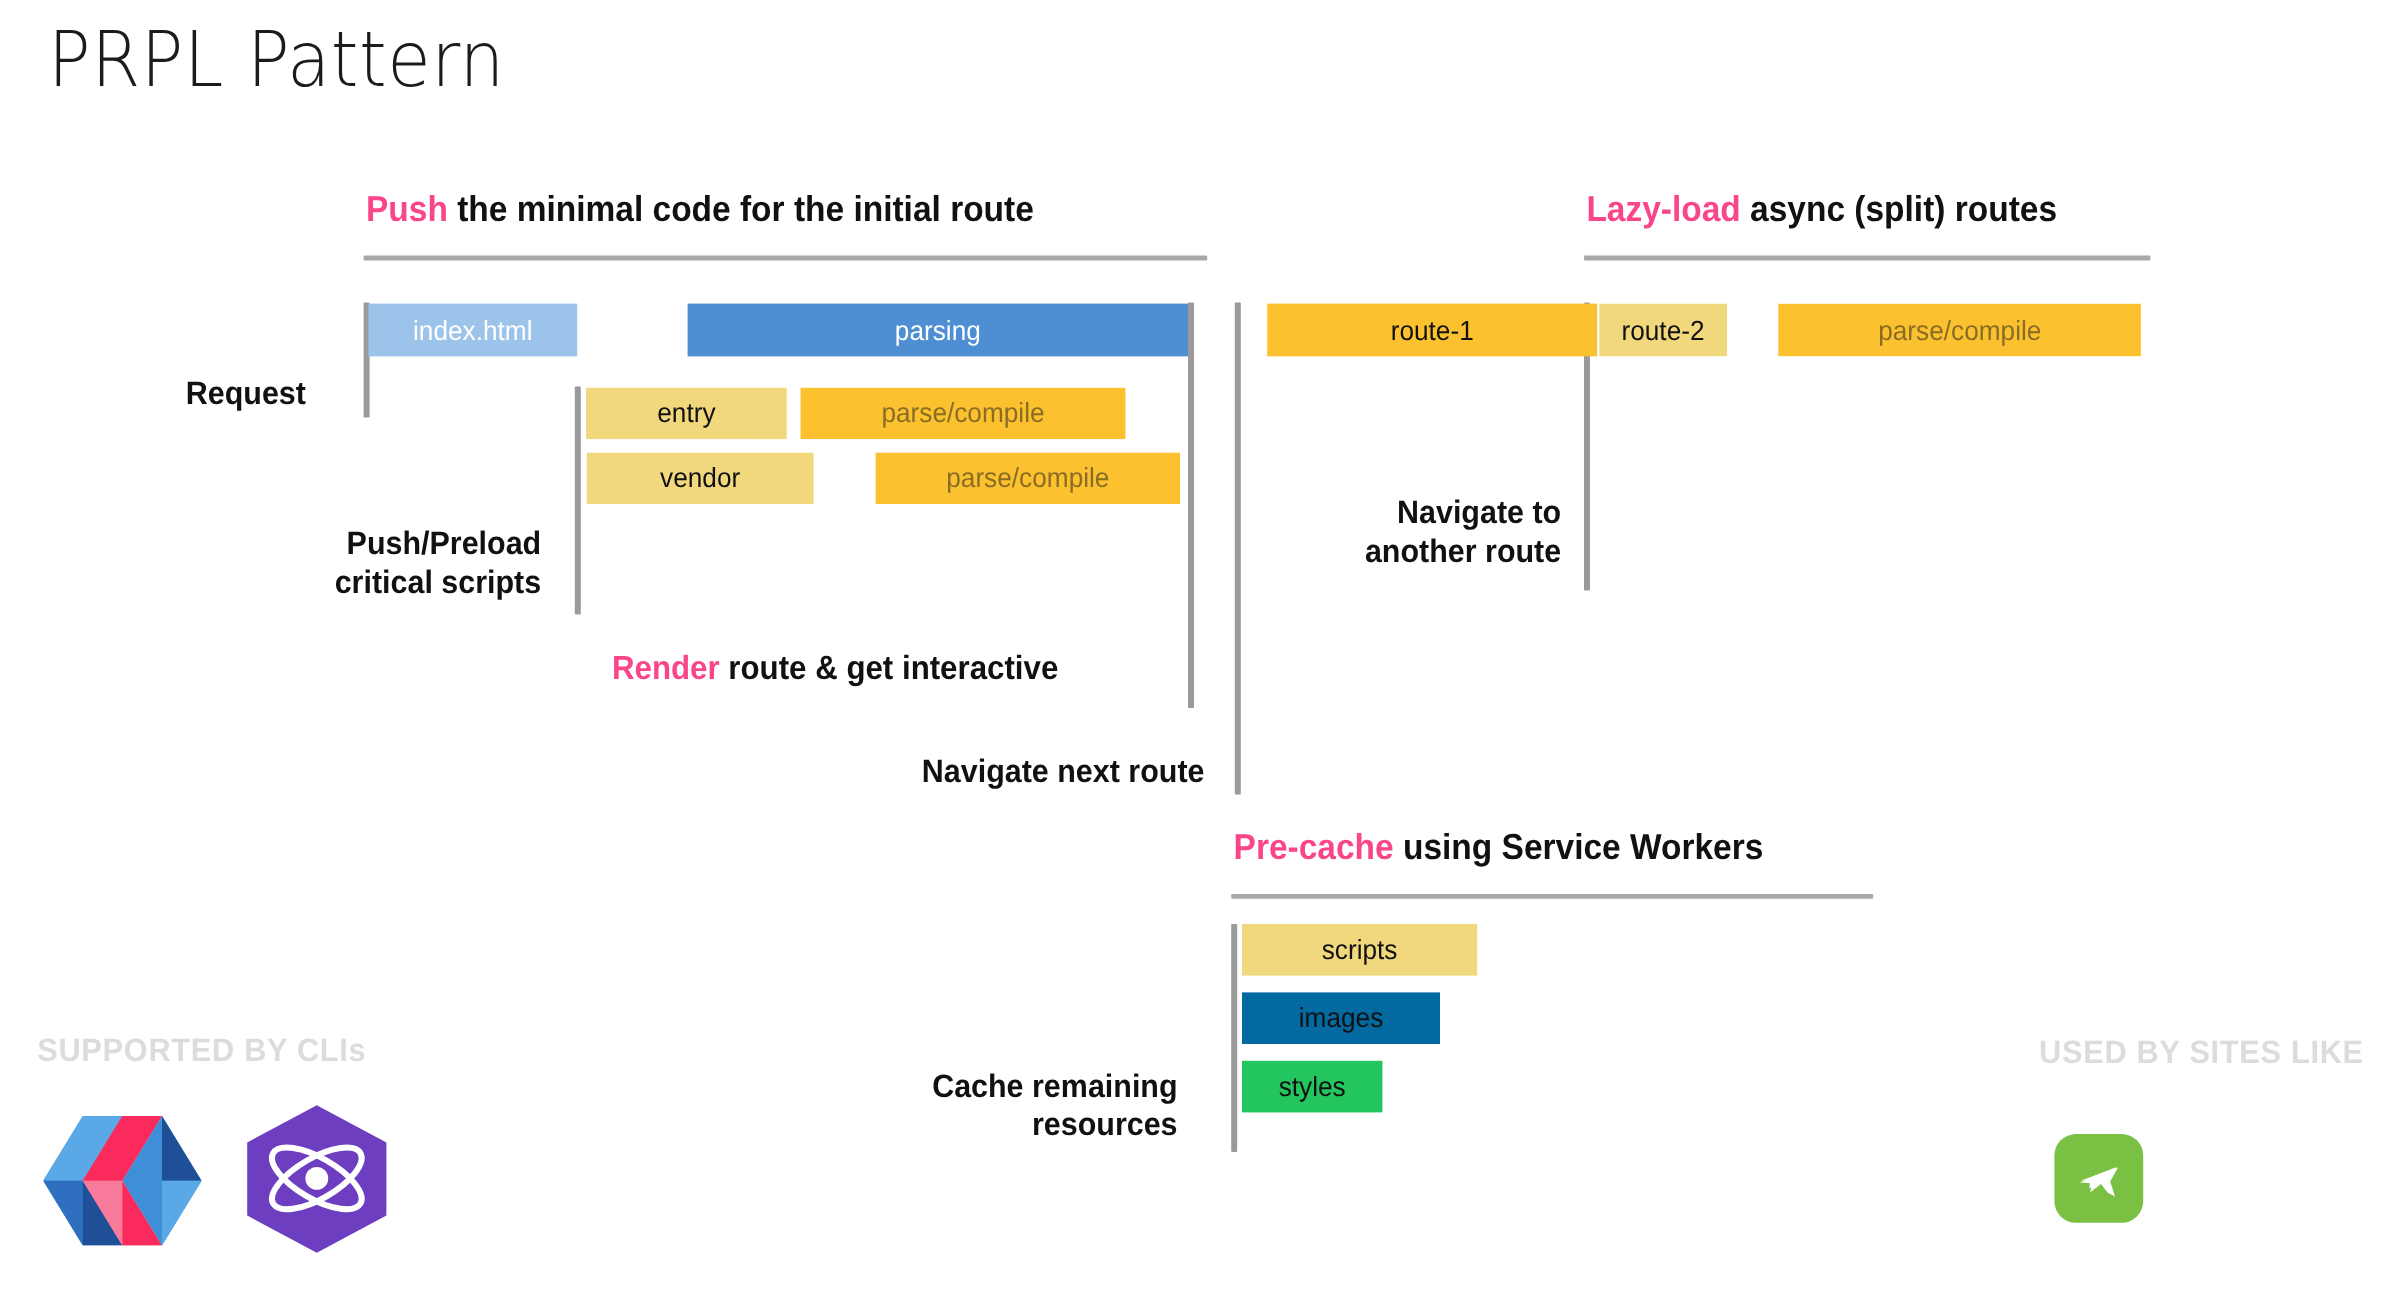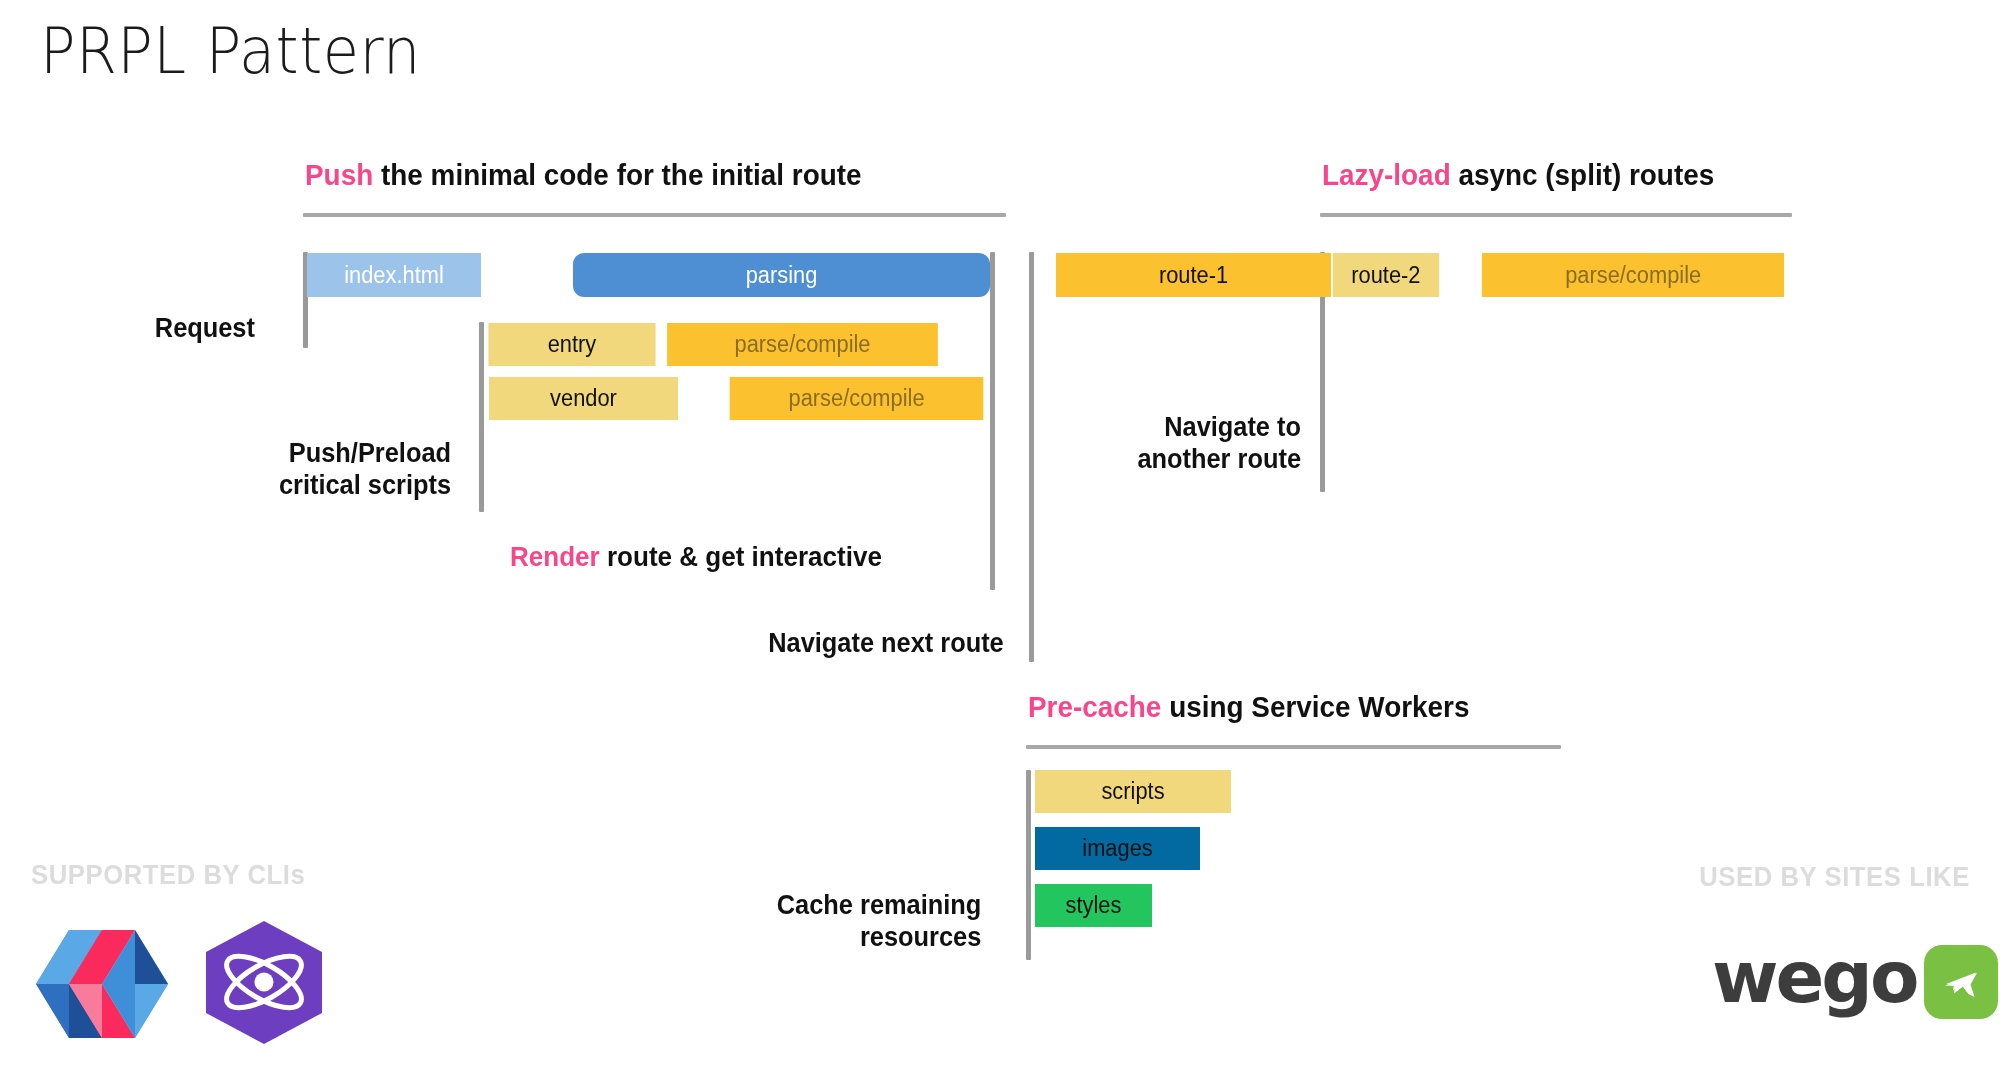--- a/index.html
+++ b/index.html
@@ -82,21 +82,21 @@
 
 <div class="abs vline" style="left:479px;top:322px;height:190px;"></div>
 
 <div class="abs vline" style="left:990px;top:252px;height:338px;"></div>
 
 <div class="abs vline" style="left:1029px;top:252px;height:410px;"></div>
 
 <div class="abs bar" style="left:307px;top:253px;width:174px;height:44px;background:#9cc3ea;">
   <span class="seg seg-label-white" style="width:100%;">index.html</span>
 </div>
-<div class="abs bar" style="left:573px;top:253px;width:417px;height:44px;background:#4e8fd4;border-radius:11px;">
+<div class="abs bar" style="left:573px;top:253px;width:417px;height:44px;background:#4e8fd4;">
   <span class="seg seg-label-white" style="width:100%;">parsing</span>
 </div>
 
 <div class="abs row-label" style="left:150px;top:313px;width:160px;">Request</div>
 
 <div class="abs bar" style="left:484px;top:323px;width:461px;height:43px;">
   <span class="seg seg-label-dark" style="width:176px;background:#f2d87c;">entry</span>
   <span class="seg seg-label-brown" style="width:285px;background:#fcc12e;">parse/compile</span>
 </div>
 
@@ -179,20 +179,19 @@
       <ellipse cx="64" cy="62" rx="42" ry="17" transform="rotate(30 64 62)"></ellipse>
       <ellipse cx="64" cy="62" rx="42" ry="17" transform="rotate(-30 64 62)"></ellipse>
     </g>
     <circle cx="64" cy="62" r="9.5" fill="#ffffff"></circle>
   </svg>
 </div>
 
 <div class="abs foot-cap right" style="right:30px;top:862px;text-align:right;">USED BY SITES LIKE</div>
 
 <div class="abs" style="left:1712px;top:935px;display:flex;align-items:flex-start;gap:8px;">
-  <span id="wego-wordmark">wego</span>
   <span class="wego-badge" style="margin-top:10px;">
     <svg viewBox="0 0 44 44" width="44" height="44" aria-hidden="true">
       <path d="M6 25.5l32-12.5-6.5 11.5 4 12.5-6-3-5.5-7.5-9 7 1-7.5z" fill="#ffffff"></path>
       <path d="M7 24l30-11.5-8 10.5 3.5 11-5-2.5-5-7-8.5 6 1-7z" fill="#ffffff"></path>
     </svg>
   </span>
 </div>
 
 </body></html>

